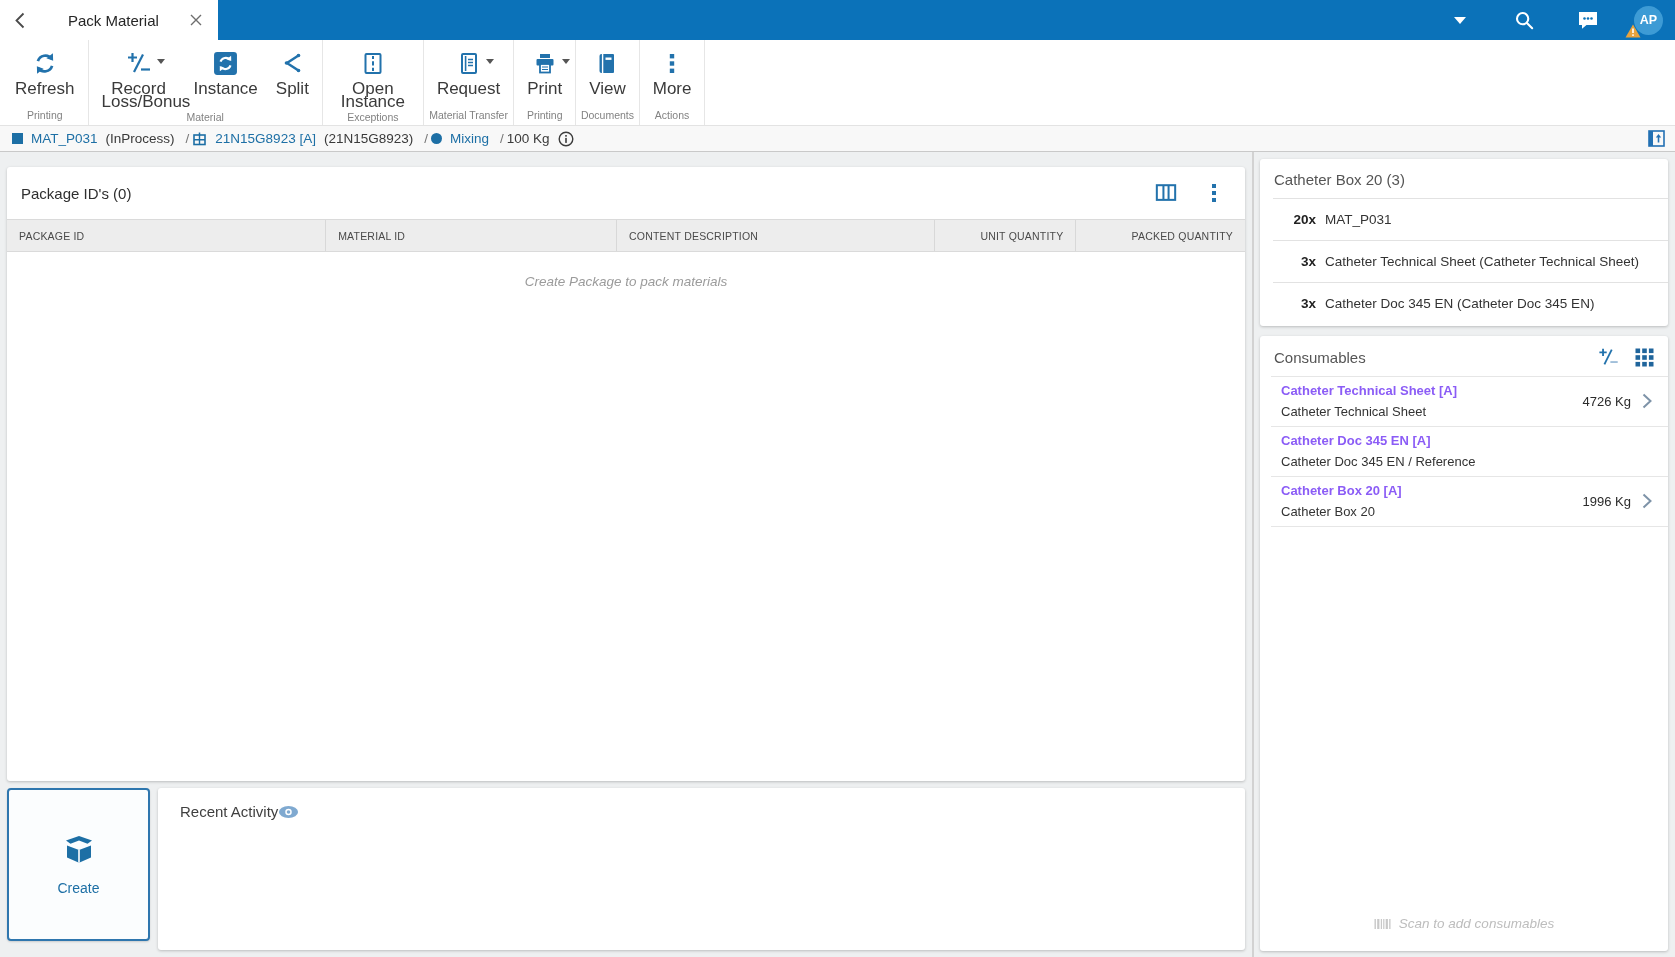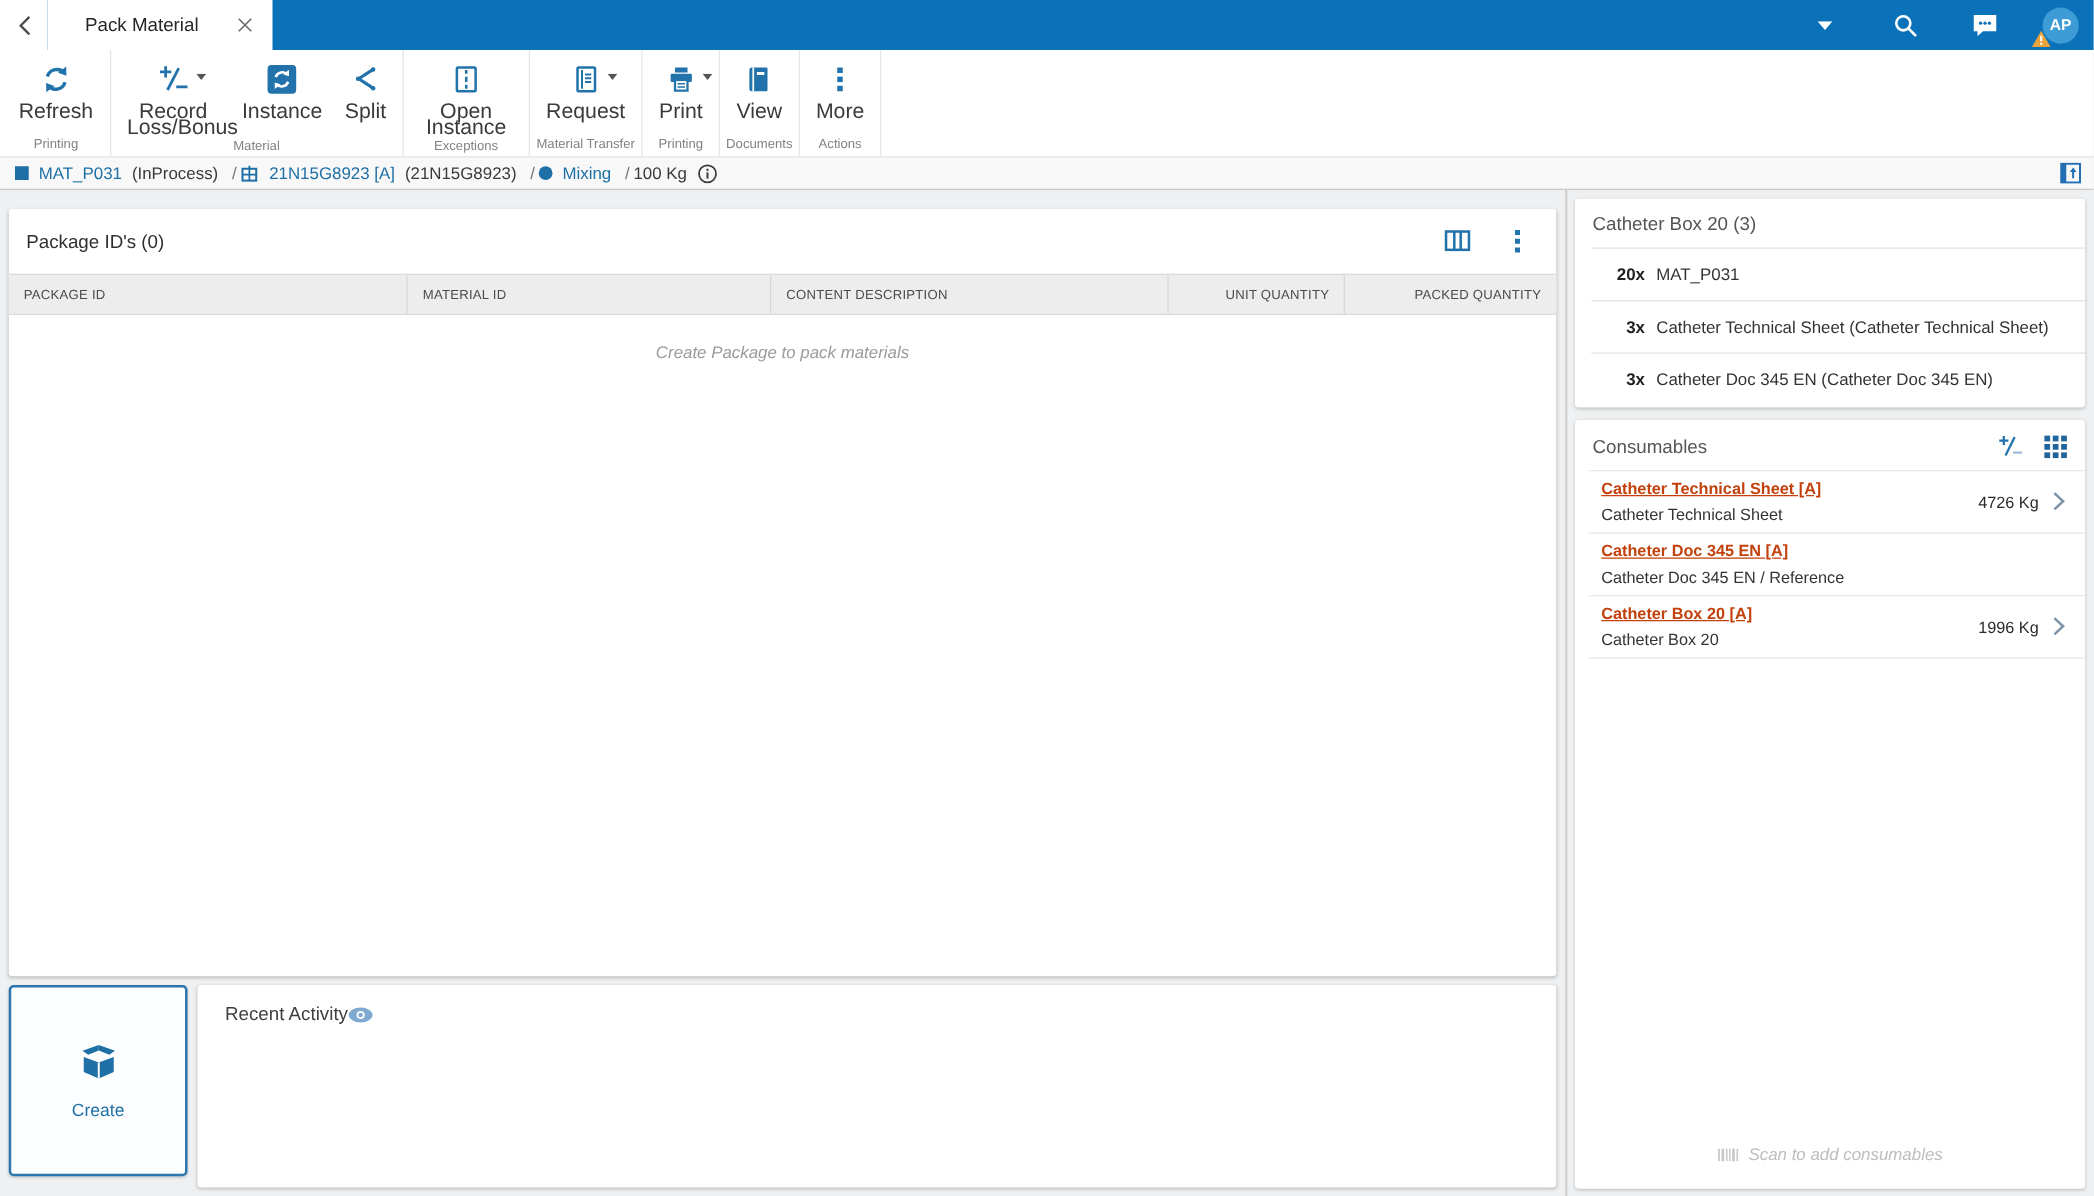--- a/index.html
+++ b/index.html
@@ -98,21 +98,21 @@
   .box-row { display:flex; padding:13px 14px 13px 28px; font-size:13.5px; color:#333; }
   .box-qty { font-weight:bold; color:#222; min-width:28px; text-align:right; margin-right:9px; }
 
   .cons-card { flex:1; display:flex; flex-direction:column; position:relative; }
   .cons-head { display:flex; align-items:center; padding:11px 14px 9px; }
   .cons-title { flex:1; font-size:15px; color:#555; }
   .cons-icons { display:flex; gap:15px; align-items:center; }
   .cons-icons > div { cursor:pointer; }
   .cons-row { display:flex; align-items:center; justify-content:space-between; padding:3px 10px 4px 21px; cursor:pointer; }
   .cons-divider { border-top:1px solid #e6e6e6; margin-left:11px; }
-  .cons-name { font-size:13px; font-weight:bold; color:#c2410c; line-height:21px;text-decoration:underline; }
+  .cons-name { font-size:13px; font-weight:bold; color:#8b5cf6; line-height:21px; }
   .cons-desc { font-size:13px; color:#333; line-height:21px; }
   .cons-right { display:flex; align-items:center; gap:9px; padding-right:4px; }
   .cons-qty { font-size:13px; color:#2b2b2b; }
   .scan-hint { position:absolute; bottom:20px; left:0; right:0; display:flex; gap:8px; align-items:center;
                justify-content:center; color:#bdbdbd; font-size:13.5px; font-style:italic; }
 </style>
 </head>
 <body>
 
 <div class="topbar">

